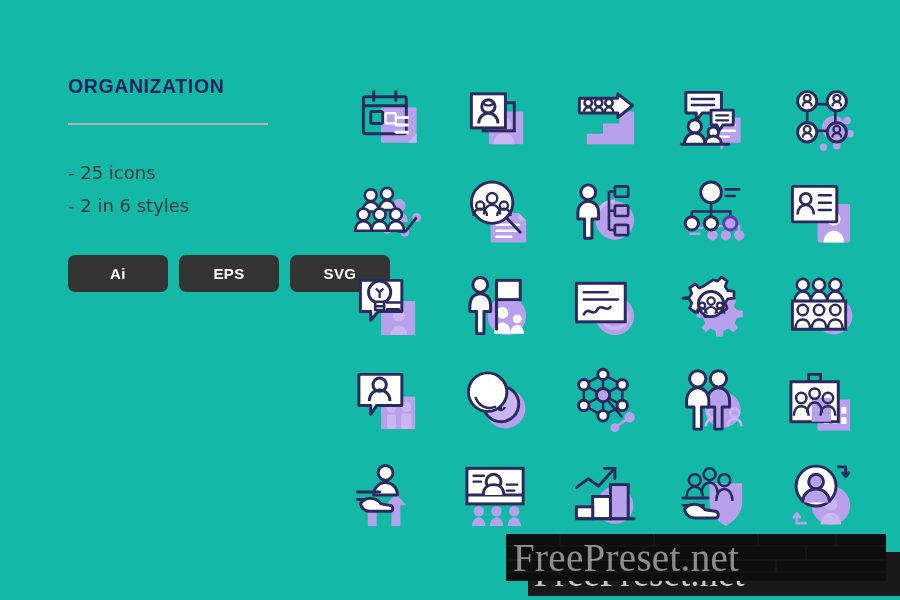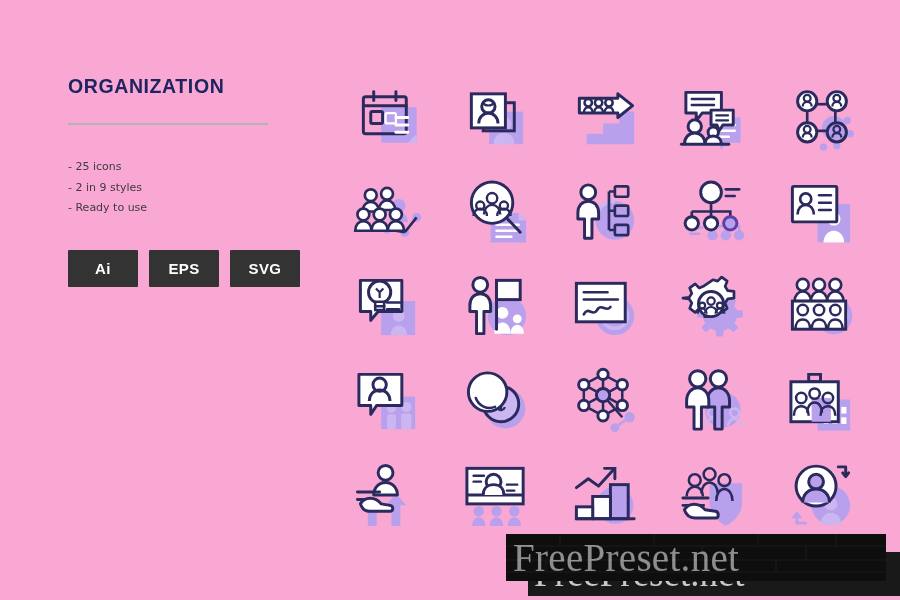--- a/index.html
+++ b/index.html
@@ -2,40 +2,40 @@
 <html><head>
 <meta charset="utf-8">
 <style>
   html,body{margin:0;padding:0;}
   body{
     width:900px;height:600px;overflow:hidden;
     background:#ffffff;
     font-family:"Liberation Sans", sans-serif;
     position:relative;
   }
-  #page{position:relative;width:900px;height:600px;background:#f9a8d4;}
+  #page{position:relative;width:900px;height:600px;background:#14b8a6;}
 
   
   .left-panel{position:absolute;left:68px;top:76px;width:210px;}
   .pack-title{
     font-size:19.5px;font-weight:bold;letter-spacing:0.6px;
     color:#1e2460;margin:0;line-height:1.1;white-space:nowrap;
   }
   .divider{
     margin-top:26px;width:200px;height:2px;background:#b4b4b4;
   }
   .feature-list{list-style:none;margin:32px 0 0 0;padding:0;}
   .feature-list li{
-    font-size:11px;color:#3c3c3c;line-height:1.83;white-space:nowrap;
+    font-size:18px;color:#3c3c3c;line-height:1.83;white-space:nowrap;
     font-family:"DejaVu Sans", sans-serif;
   }
   .badges{display:flex;gap:11px;margin-top:32px;}
   .badge{
-    background:#333333;color:#ffffff;border-radius:1px;
-    height:37px;min-width:54px;padding:0 8px;
+    background:#333333;color:#ffffff;border-radius:7px;
+    height:37px;min-width:54px;padding:0 23px;
     display:flex;align-items:center;justify-content:center;
     font-size:15px;font-weight:bold;letter-spacing:0.4px;
   }
 
   
   .icon-grid{
     position:absolute;left:336px;top:72px;
     display:grid;
     grid-template-columns:repeat(5,108px);
     grid-template-rows:repeat(5,94px);
@@ -73,22 +73,21 @@
 <div id="page">
 
   <div class="left-panel">
 
     <h1 class="pack-title">ORGANIZATION</h1>
 
     <div class="divider"></div>
 
     <ul class="feature-list">
       <li>- 25 icons</li>
-      <li>- 2 in 9 styles</li>
-      <li>- Ready to use</li>
+      <li>- 2 in 6 styles</li>
     </ul>
 
     <div class="badges">
       <div class="badge">Ai</div>
       <div class="badge">EPS</div>
       <div class="badge">SVG</div>
     </div>
   </div>
 
   <div class="icon-grid">

